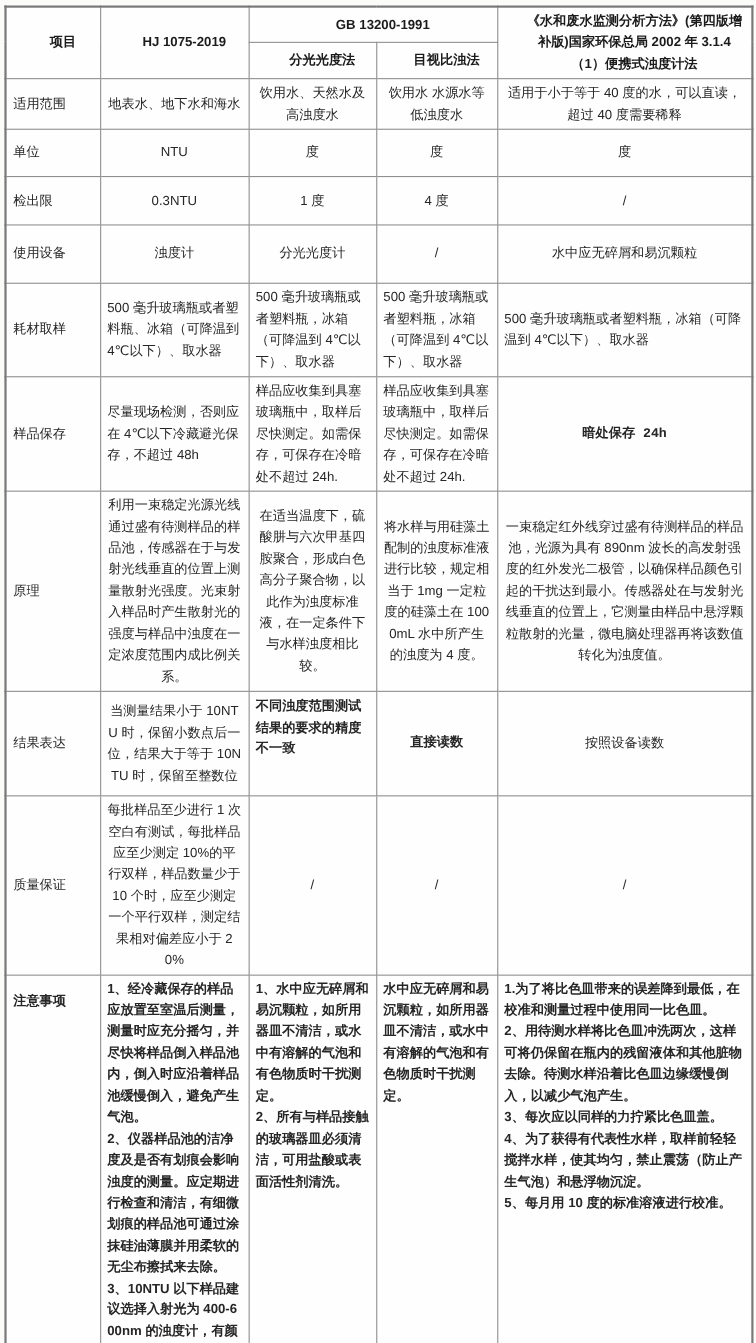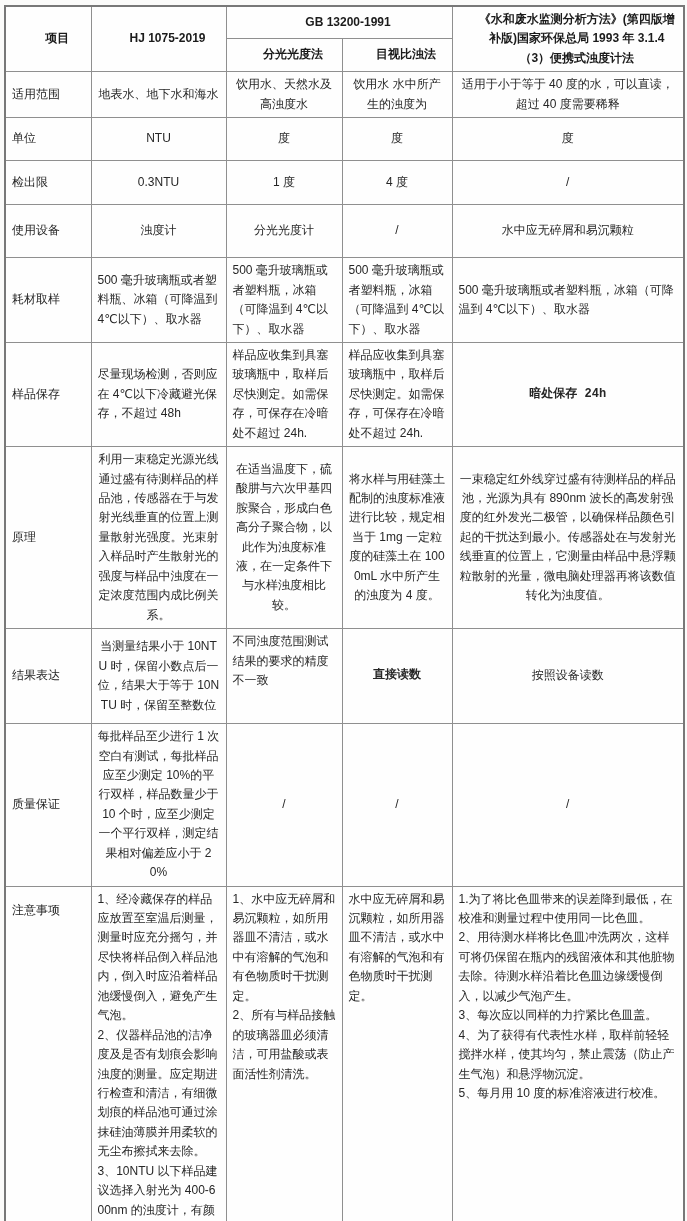--- a/index.html
+++ b/index.html
@@ -29,21 +29,21 @@
     padding:3px 6px;
     vertical-align:middle;
     word-break:break-all;
     color:#262626;
   }
   table{border:2px solid #787878;}
   th{font-weight:bold;text-align:center;color:#1b1b1b;padding-left:24px;}
   .c{text-align:center;}
   .l{text-align:left;}
   .b{font-weight:bold;font-family:Liberation Mono, monospace;}
-  .top{vertical-align:top;}
+  .top{vertical-align:top;font-weight:bold;}
   .pre{white-space:pre-line;}
   .rowlabel{text-align:left;}
 </style>
 </head>
 <body>
 
 <div class="page">
   <table>
     <colgroup>
       <col class="c0">
@@ -51,32 +51,32 @@
         <col class="c2">
         <col class="c3">
         <col class="c4">
     </colgroup>
 
     <tbody>
         <tr style="height:28px">
       <th rowspan="2">项目</th>
       <th rowspan="2">HJ 1075-2019</th>
       <th colspan="2">GB 13200-1991</th>
-      <th rowspan="2">《水和废水监测分析方法》(第四版增补版)国家环保总局 1993 年 3.1.4（3）便携式浊度计法</th>
+      <th rowspan="2">《水和废水监测分析方法》(第四版增补版)国家环保总局 2002 年 3.1.4（1）便携式浊度计法</th>
     </tr>
     <tr style="height:29px">
       <th>分光光度法</th>
       <th>目视比浊法</th>
     </tr>
 
     <tr style="height:43px">
       <td class="rowlabel">适用范围</td>
       <td class="c">地表水、地下水和海水</td>
       <td class="c">饮用水、天然水及高浊度水</td>
-      <td class="c">饮用水 水中所产生的浊度为</td>
+      <td class="c">饮用水 水源水等低浊度水</td>
       <td class="c">适用于小于等于 40 度的水，可以直读，超过 40 度需要稀释</td>
     </tr>
 
     <tr style="height:43px">
       <td class="rowlabel">单位</td>
       <td class="c">NTU</td>
       <td class="c">度</td>
       <td class="c">度</td>
       <td class="c">度</td>
     </tr>

